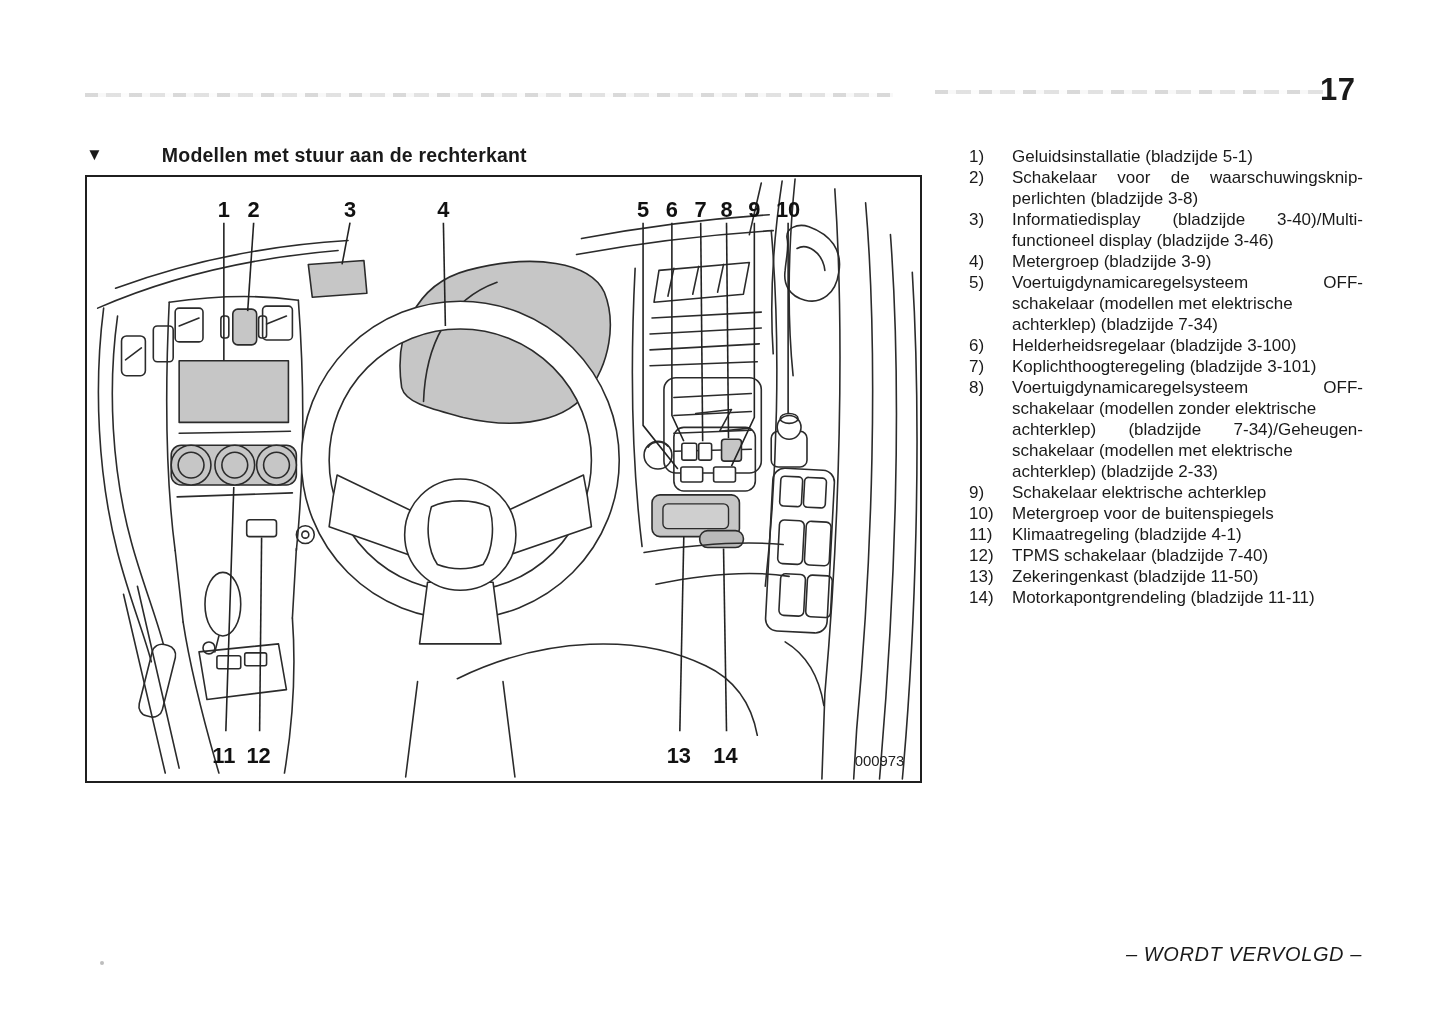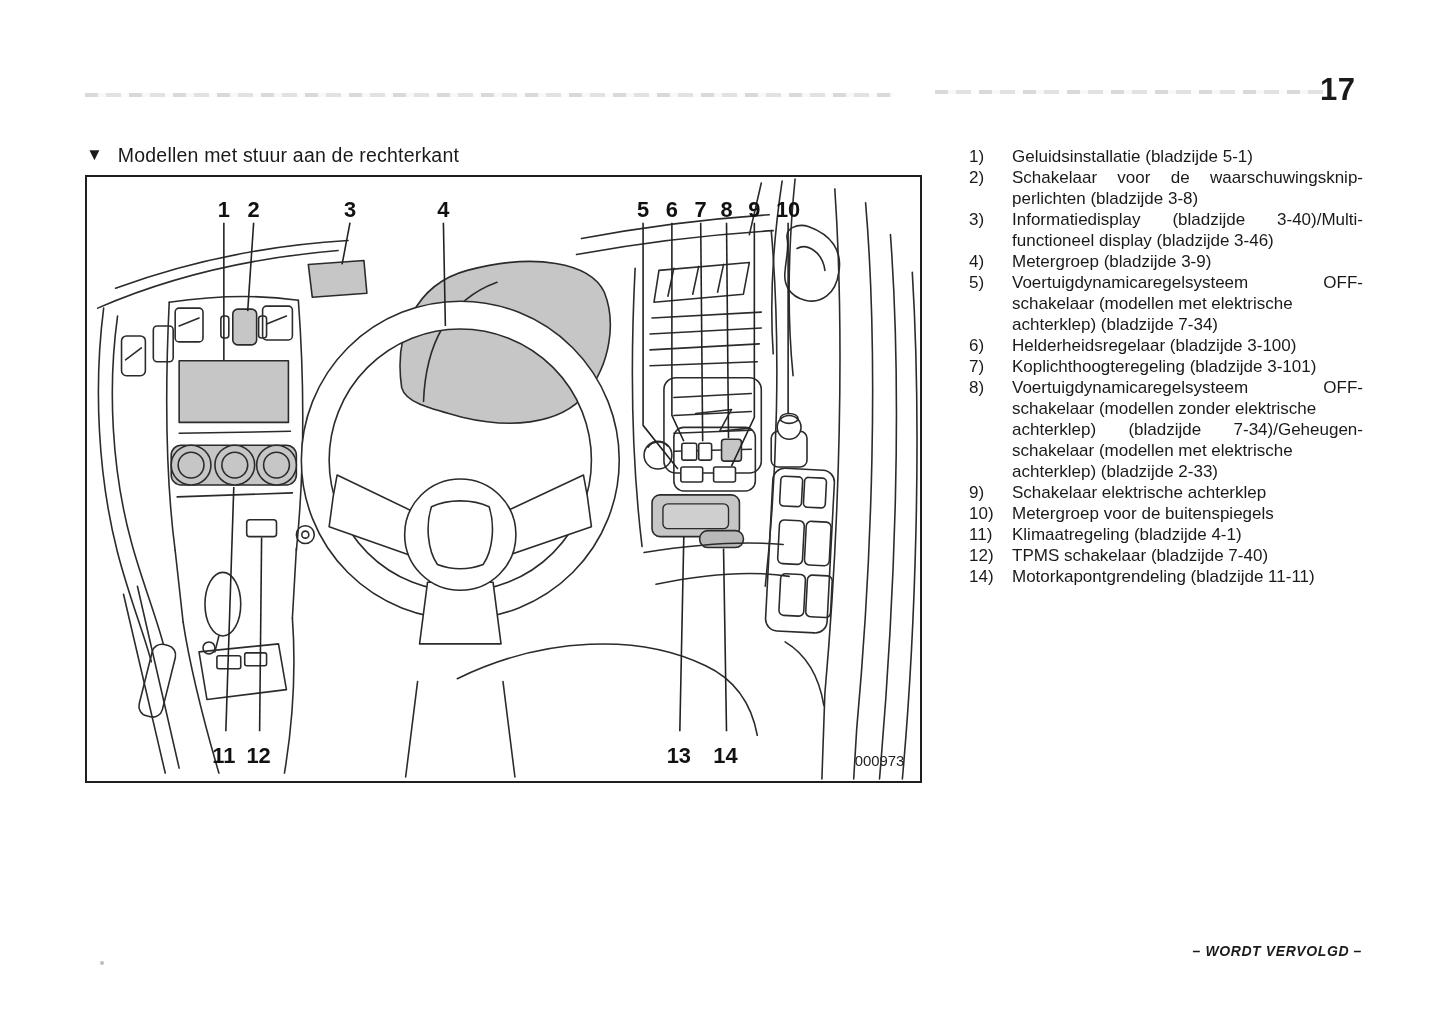--- a/index.html
+++ b/index.html
@@ -13,33 +13,33 @@
     height:4px;opacity:.65;filter:blur(.4px);
     background:repeating-linear-gradient(90deg,
       rgba(150,150,150,.55) 0 13px, rgba(205,205,205,.2) 13px 21px,
       rgba(165,165,165,.5) 21px 36px, rgba(220,220,220,.15) 36px 44px);
   }
   .scan-a{left:85px;top:93px;width:808px;}
   .scan-b{left:935px;top:90px;width:388px;}
   .page-num{left:1320px;top:72px;font-size:31px;font-weight:bold;letter-spacing:.5px;text-align:right;}
   .sec-title{left:86px;top:143px;display:flex;align-items:flex-start;}
   .sec-marker{font-size:17px;line-height:24px;margin-right:15px;}
-  .sec-text{font-size:19.5px;font-weight:normal;line-height:24px;letter-spacing:.2px;}
+  .sec-text{font-size:19.5px;font-weight:bold;line-height:24px;letter-spacing:.2px;margin-left:44px;}
   .figure{
     left:85px;top:175px;width:837px;height:608px;border:2px solid #1f1f1f;
     box-sizing:border-box;background:#fff;
   }
   .figure svg{display:block;width:100%;height:100%;}
   .legend{left:969px;top:146px;width:394px;font-size:17px;line-height:21px;}
   .legend-item{display:flex;}
   .legend-num{width:43px;flex:none;}
   .legend-lines{flex:1;}
   .legend-lines .stretch{text-align:justify;text-align-last:justify;}
   .footer{left:1000px;top:943px;width:362px;text-align:right;
-    font-size:14px;font-weight:bold;font-style:italic;letter-spacing:.6px;}
+    font-size:20px;font-weight:normal;font-style:italic;letter-spacing:.6px;}
   .speck{left:100px;top:961px;width:4px;height:4px;border-radius:50%;background:#9a9a9a;opacity:.65;}
   
   .ln{fill:none;stroke:#2b2b2b;stroke-width:1.6;stroke-linecap:round;stroke-linejoin:round;}
   .shade{fill:#c6c6c6;stroke:#2b2b2b;stroke-width:1.6;stroke-linejoin:round;}
   .wht{fill:#ffffff;stroke:#2b2b2b;stroke-width:1.6;stroke-linejoin:round;}
   .callout{fill:none;stroke:#222;stroke-width:1.6;}
   .num{font-family:"Liberation Sans",sans-serif;font-size:22px;font-weight:bold;fill:#111;}
   .code{font-family:"Liberation Sans",sans-serif;font-size:15px;fill:#222;}
 </style>
 </head>
@@ -328,20 +328,26 @@
       </div>
   </div>
 
   <div class="legend-item">
     <div class="legend-num">12)</div>
     <div class="legend-lines">
         <div>TPMS schakelaar (bladzijde 7-40)</div>
       </div>
   </div>
 
+  <div class="legend-item">
+    <div class="legend-num">13)</div>
+    <div class="legend-lines">
+        <div>Zekeringenkast (bladzijde 11-50)</div>
+      </div>
+  </div>
 
   <div class="legend-item">
     <div class="legend-num">14)</div>
     <div class="legend-lines">
         <div>Motorkapontgrendeling (bladzijde 11-11)</div>
       </div>
   </div>
 </div>
 
 <div class="abs footer">– WORDT VERVOLGD –</div>

